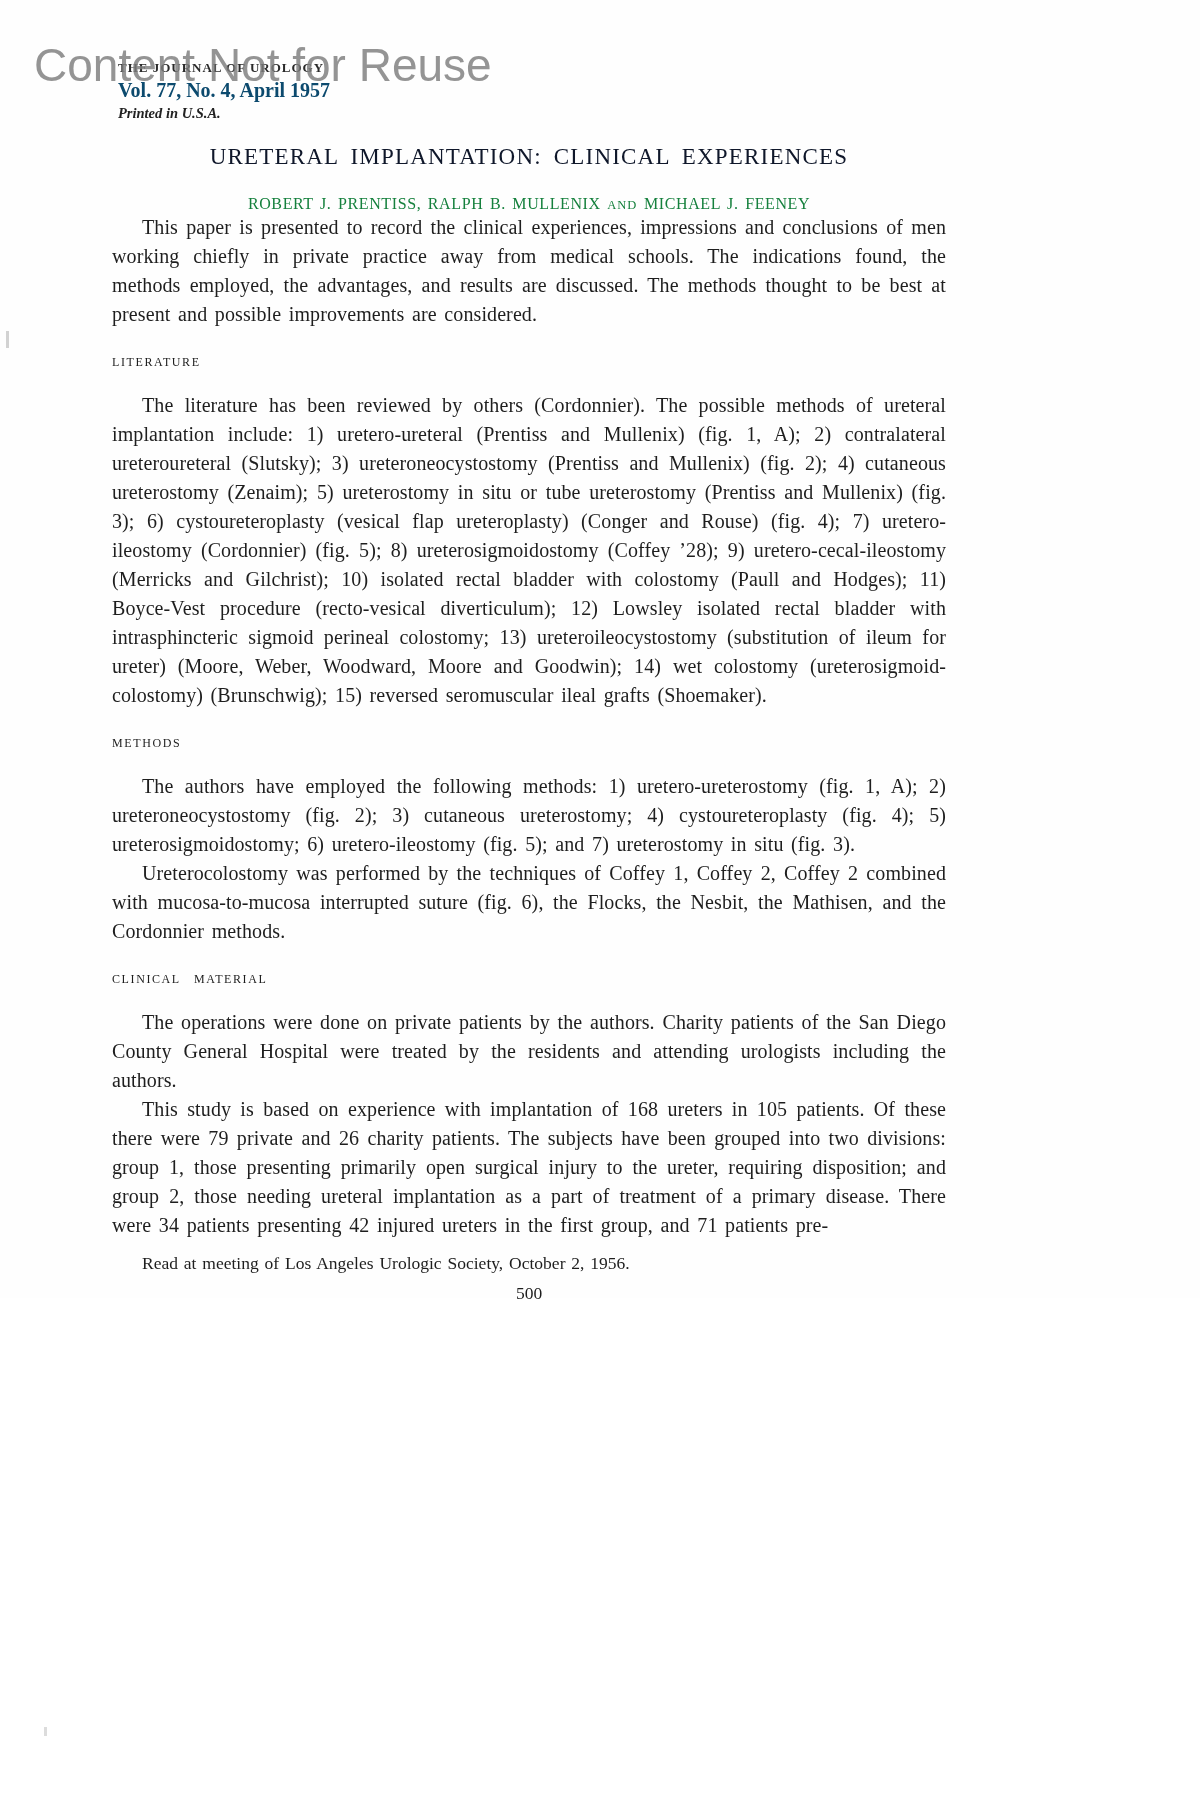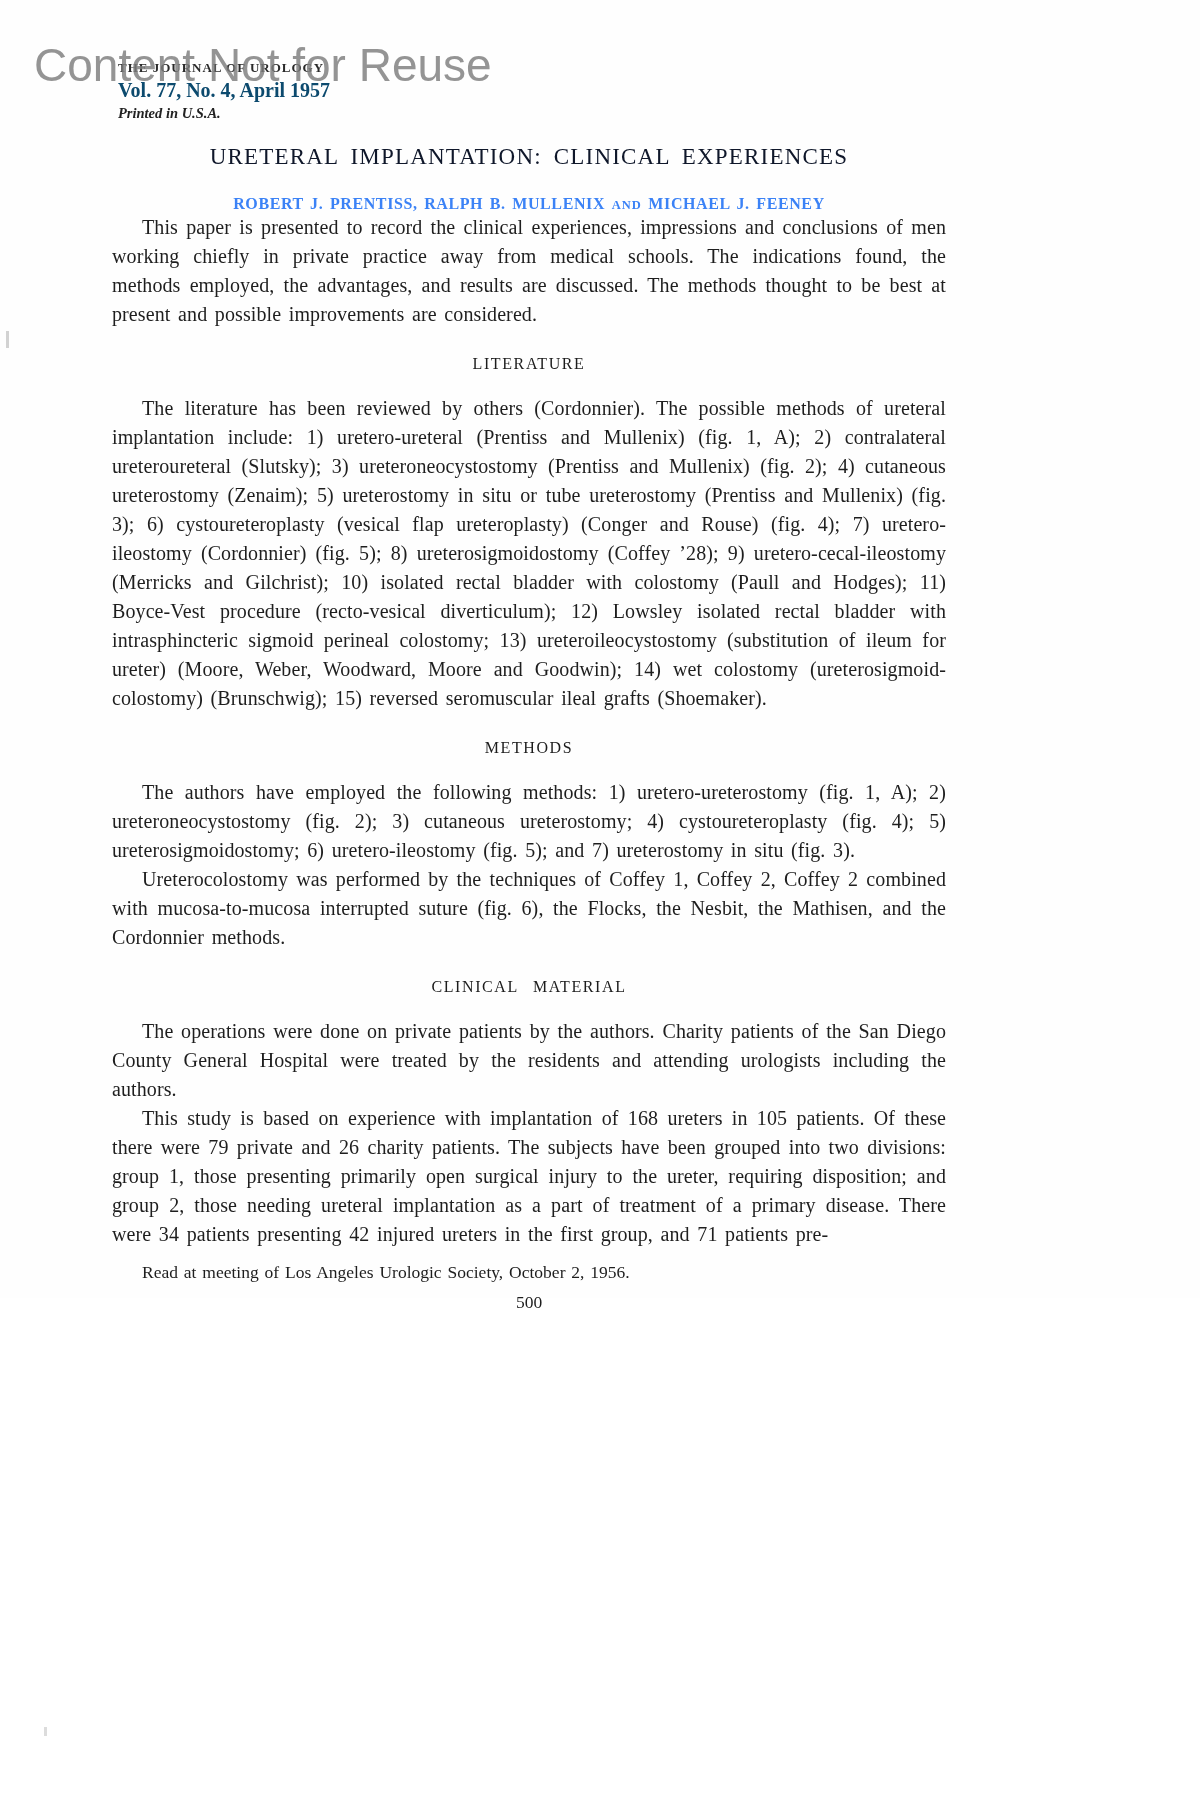--- a/index.html
+++ b/index.html
@@ -76,42 +76,41 @@
     white-space: nowrap;
     color: #0f172a;
   }
   .authors {
     text-align: center;
     font-size: 16px;
     letter-spacing: 0.6px;
     word-spacing: 2px;
     margin-top: 25px;
     white-space: nowrap;
-    color: #3b82f6;
-    font-weight: bold;
+    color: #15803d;
   }
   .authors .conj {
     font-size: 12.5px;
     letter-spacing: 1px;
   }
   .body-par {
     font-size: 20px;
     line-height: 29px;
     text-align: justify;
     text-indent: 30px;
     word-spacing: 2.5px;
     letter-spacing: 0.1px;
     margin: 0;
   }
   .intro {
     margin-top: 0;
   }
   .section-heading {
-    text-align: center;
-    font-size: 16px;
+    text-align: left;
+    font-size: 12px;
     letter-spacing: 1.6px;
     word-spacing: 9px;
     margin-top: 26px;
     margin-bottom: 21px;
     color: #1c1c1c;
   }
   .footnote {
     font-size: 17.5px;
     margin-top: 13px;
     padding-left: 30px;

